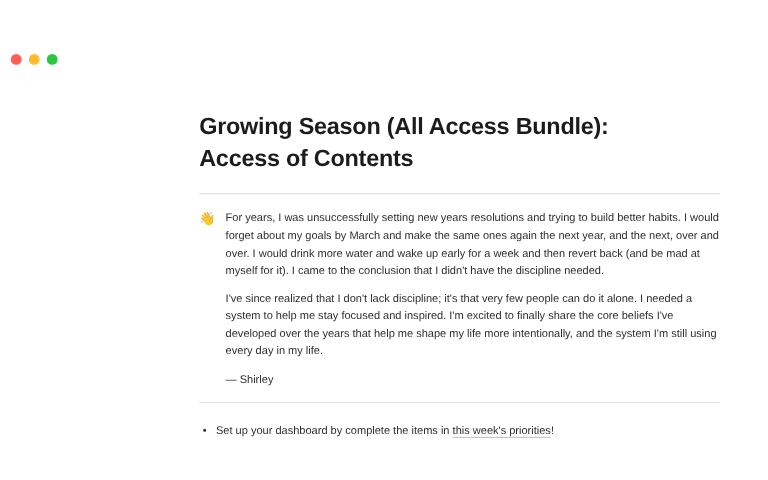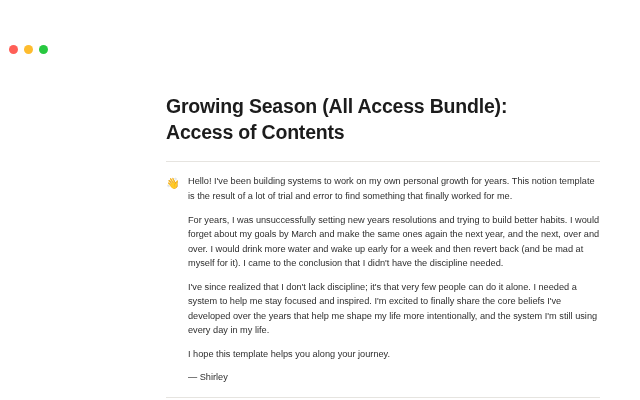--- a/index.html
+++ b/index.html
@@ -126,24 +126,22 @@
 
       <h1 class="title">
         <span>Growing Season (All Access Bundle):</span><br>
         <span>Access of Contents</span>
       </h1>
 
       <div class="callout">
         <div class="callout-inner">
           <div class="callout-emoji">👋</div>
           <div class="callout-body">
-            <p>Hello! I've been building systems to work on my own personal growth for years. This notion template is the result of a lot of trial and error to find something that finally worked for me.</p>
             <p>For years, I was unsuccessfully setting new years resolutions and trying to build better habits. I would forget about my goals by March and make the same ones again the next year, and the next, over and over. I would drink more water and wake up early for a week and then revert back (and be mad at myself for it). I came to the conclusion that I didn't have the discipline needed.</p>
             <p>I've since realized that I don't lack discipline; it's that very few people can do it alone. I needed a system to help me stay focused and inspired. I'm excited to finally share the core beliefs I've developed over the years that help me shape my life more intentionally, and the system I'm still using every day in my life.</p>
-            <p>I hope this template helps you along your journey.</p>
             <p class="signature">— Shirley</p>
           </div>
         </div>
       </div>
 
 
       <ul class="bullets">
 
         <li>
           <span class="marker">•</span>

